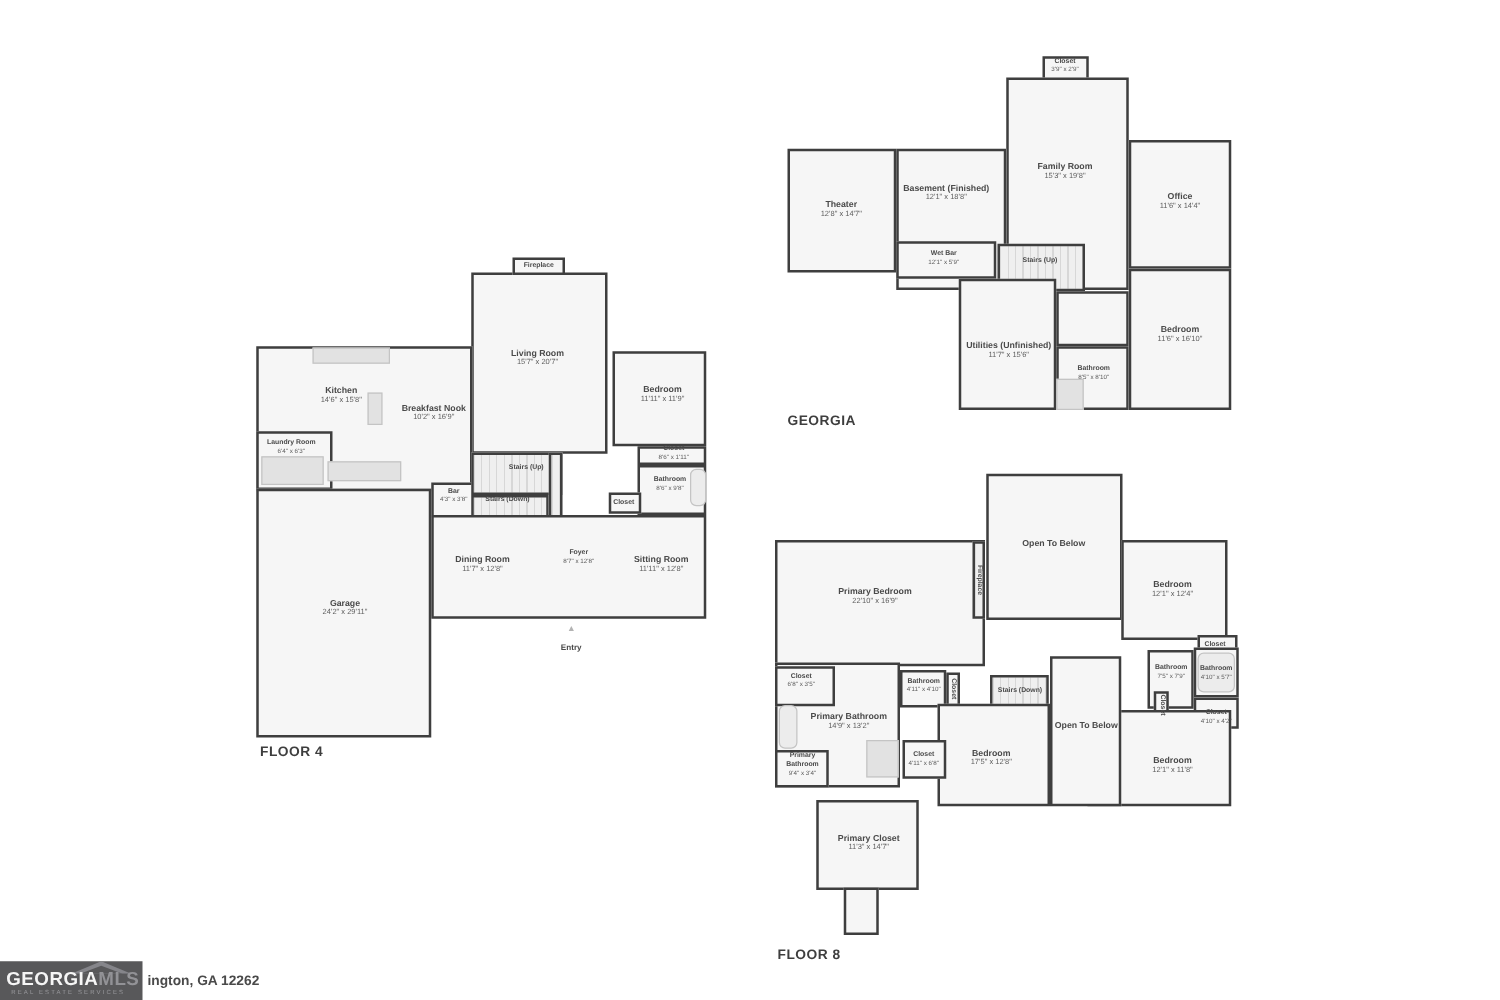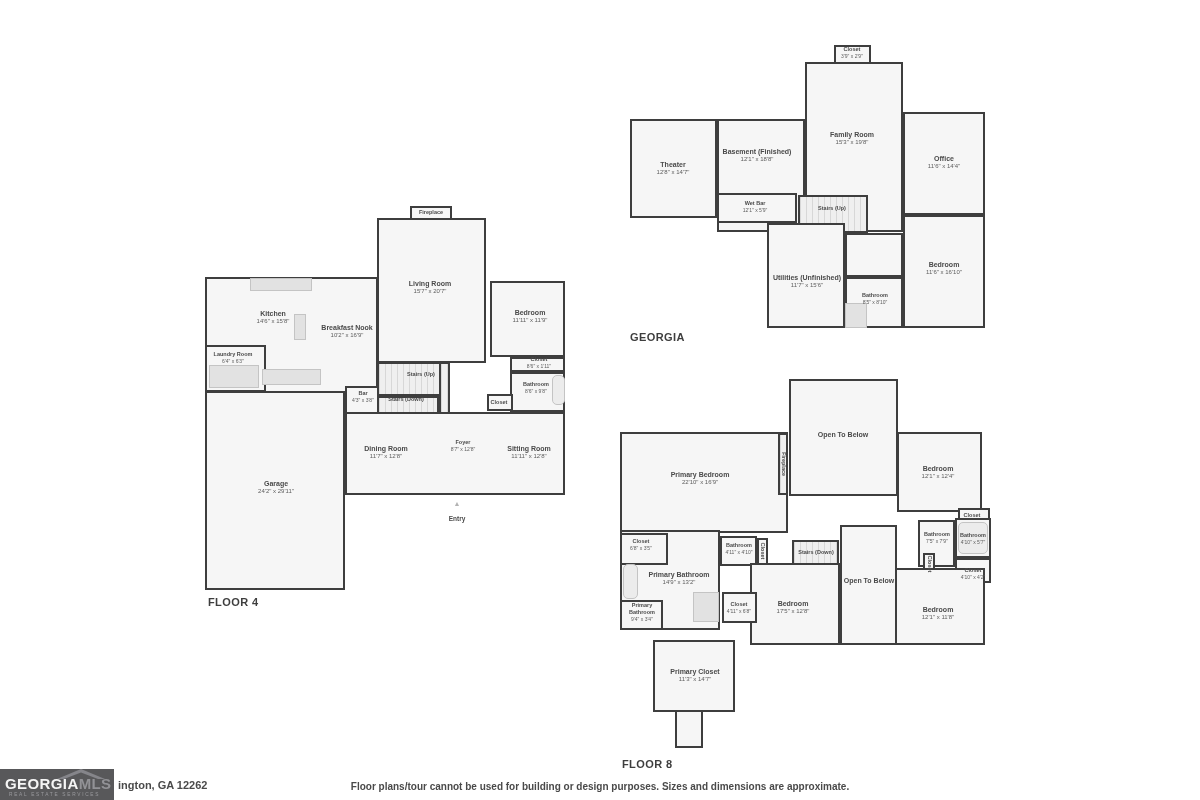--- a/index.html
+++ b/index.html
@@ -299,14 +299,13 @@
       <polygon points="0,10 24,0 48,10" fill="#85858a"></polygon>
       <polygon points="7,10 24,3.5 41,10" fill="#58585a"></polygon>
     </svg>
     <div class="logo-row">
       <span class="logo-georgia">GEORGIA</span><span class="logo-mls">MLS</span>
     </div>
     <div class="logo-sub">REAL ESTATE SERVICES</div>
   </div>
 
   <div class="footer-address">ington, GA 12262</div>
-  <div class="footer-disclaimer">Floor plans/tour cannot be used for building or design purposes. Sizes and dimensions are approximate.</div>
 </div>
 
 </body></html>

